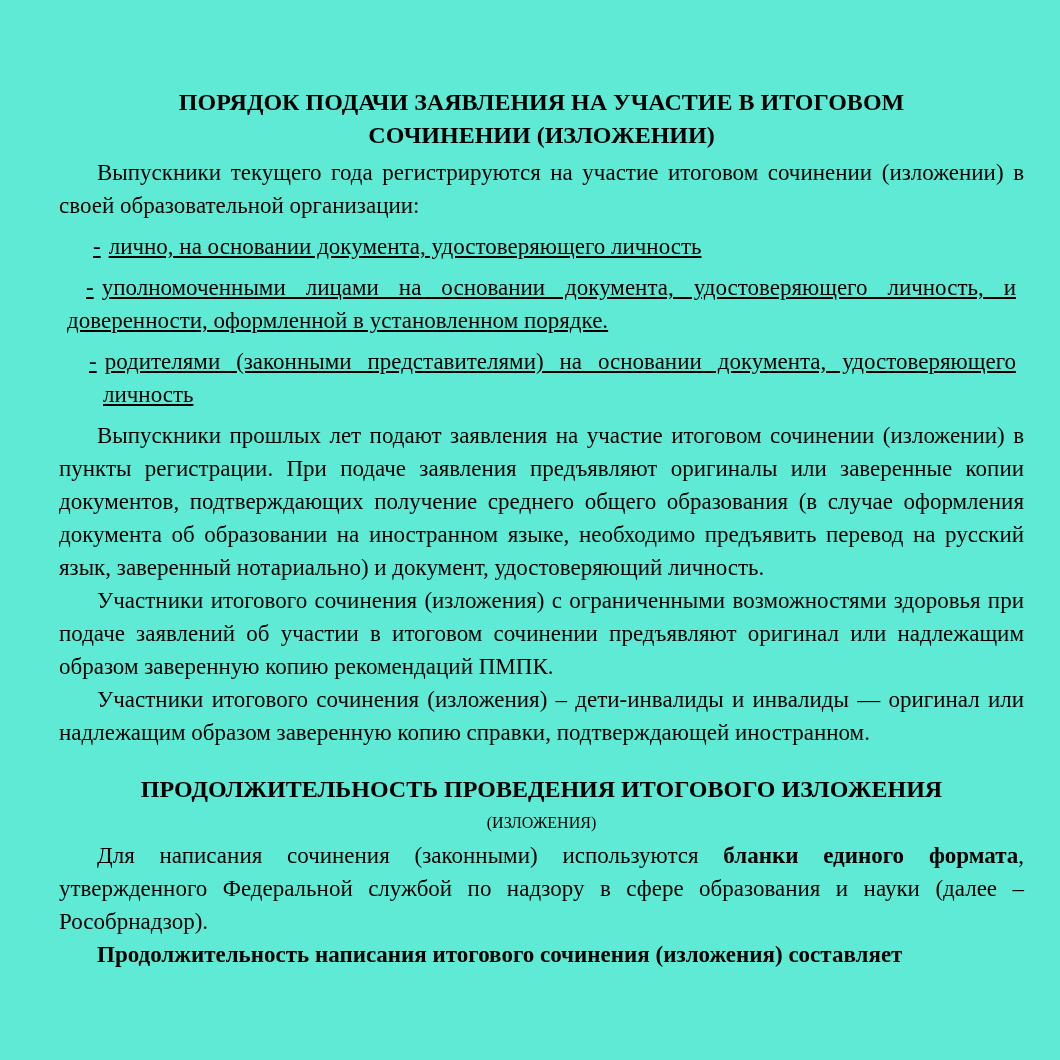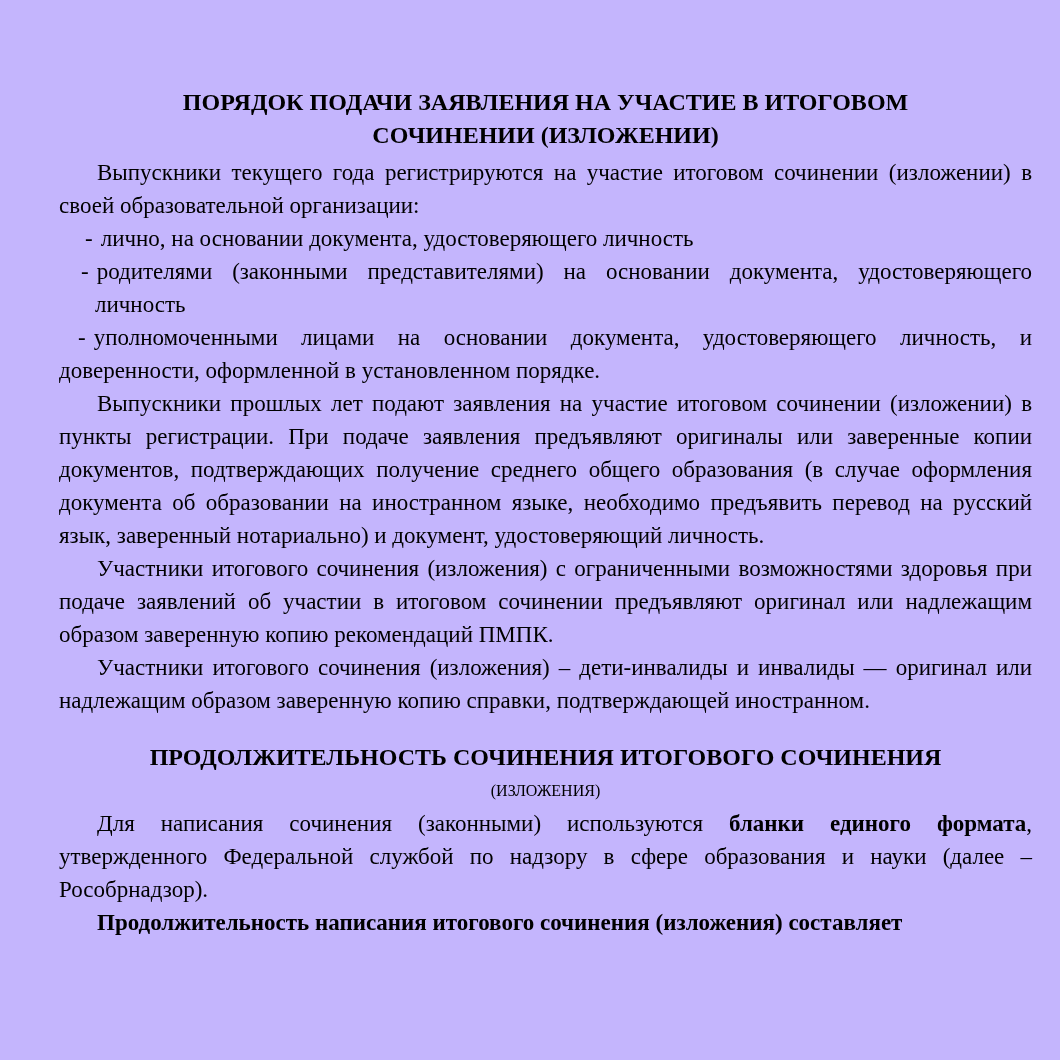--- a/index.html
+++ b/index.html
@@ -9,22 +9,22 @@
   }
   body {
     width: 1060px;
     height: 1060px;
     overflow: hidden;
   }
   .page {
     box-sizing: border-box;
     width: 1060px;
     height: 1060px;
-    padding: 86px 28px 0 59px;
-    background: #c4b5fd;
+    padding: 86px 36px 0 59px;
+    background: #5eead4;
     color: #000000;
     font-family: "Liberation Serif", "DejaVu Serif", serif;
     font-size: 23px;
     line-height: 33px;
   }
   .doc-title {
     font-size: 24px;
     font-weight: bold;
     text-align: center;
     line-height: 33px;
@@ -33,22 +33,23 @@
   }
   .para {
     margin: 0;
     text-align: justify;
     text-indent: 38px;
   }
   .list {
     margin: 0;
   }
   .list-item {
-    margin: 0;
+    margin: 8px;
     text-align: justify;
+    text-decoration: underline;
   }
   .li-1 { padding-left: 26px; }
   .li-2 { padding-left: 36px; text-indent: -14px; word-spacing: 0.12em; }
   .li-3 { padding-left: 0; text-indent: 19px; }
   .marker { margin-right: 8px; }
   .section-heading {
     margin: 24px auto 0 auto;
     text-align: center;
     line-height: 33px;
   }
@@ -76,32 +77,32 @@
 
 <div class="page">
 
   <div class="doc-title">ПОРЯДОК ПОДАЧИ ЗАЯВЛЕНИЯ НА УЧАСТИЕ В ИТОГОВОМ СОЧИНЕНИИ (ИЗЛОЖЕНИИ)</div>
 
 
   <p class="para">Выпускники текущего года регистрируются на участие итоговом сочинении (изложении) в своей образовательной организации:</p>
 
   <div class="list">
     <div class="list-item li-1"><span class="marker">-</span><span>лично, на основании документа, удостоверяющего личность</span></div>
+    <div class="list-item li-3"><span class="marker">-</span><span>уполномоченными лицами на основании документа, удостоверяющего личность, и доверенности, оформленной в установленном порядке.</span></div>
     <div class="list-item li-2"><span class="marker">-</span><span>родителями (законными представителями) на основании документа, удостоверяющего личность</span></div>
-    <div class="list-item li-3"><span class="marker">-</span><span>уполномоченными лицами на основании документа, удостоверяющего личность, и доверенности, оформленной в установленном порядке.</span></div>
   </div>
 
   <p class="para">Выпускники прошлых лет подают заявления на участие итоговом сочинении (изложении) в пункты регистрации. При подаче заявления предъявляют оригиналы или заверенные копии документов, подтверждающих получение среднего общего образования (в случае оформления документа об образовании на иностранном языке, необходимо предъявить перевод на русский язык, заверенный нотариально) и документ, удостоверяющий личность.</p>
 
   <p class="para">Участники итогового сочинения (изложения) с ограниченными возможностями здоровья при подаче заявлений об участии в итоговом сочинении предъявляют оригинал или надлежащим образом заверенную копию рекомендаций ПМПК.</p>
 
   <p class="para">Участники итогового сочинения (изложения) – дети-инвалиды и инвалиды — оригинал или надлежащим образом заверенную копию справки, подтверждающей иностранном.</p>
 
   <div class="section-heading">
-    <span class="head-line1">ПРОДОЛЖИТЕЛЬНОСТЬ СОЧИНЕНИЯ ИТОГОВОГО СОЧИНЕНИЯ</span>
+    <span class="head-line1">ПРОДОЛЖИТЕЛЬНОСТЬ ПРОВЕДЕНИЯ ИТОГОВОГО ИЗЛОЖЕНИЯ</span>
     <span class="head-line2">(ИЗЛОЖЕНИЯ)</span>
   </div>
 
   <p class="para"><span>Для написания сочинения (законными) используются </span><span class="bold-underline">бланки единого формата</span><span>, утвержденного Федеральной службой по надзору в сфере образования и науки (далее – Рособрнадзор).</span></p>
 
   <p class="para para-bold">Продолжительность написания итогового сочинения (изложения) составляет</p>
 
 </div>
 
 </body></html>

